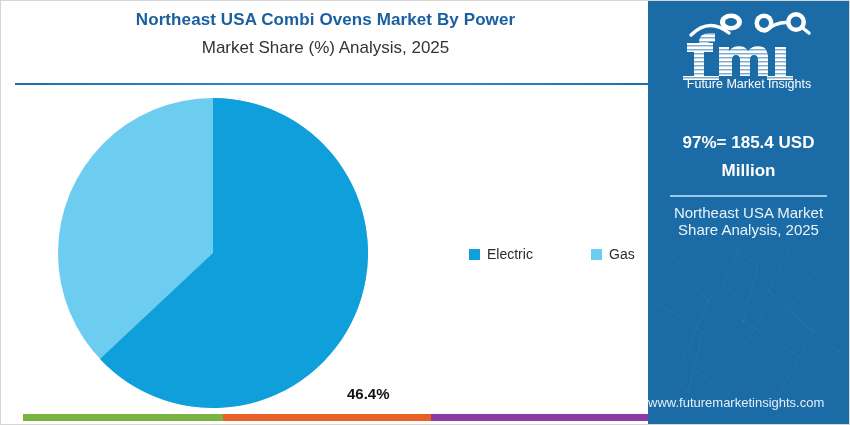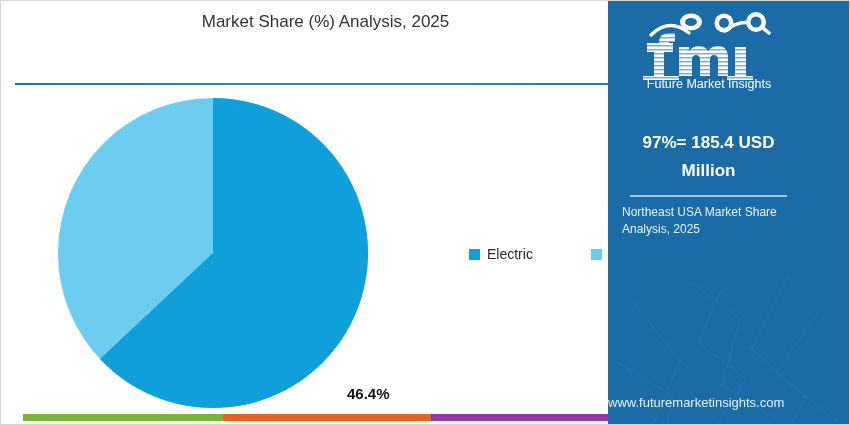--- a/index.html
+++ b/index.html
@@ -117,21 +117,21 @@
     width: 627px;
     height: 7px;
     display: flex;
   }
   .bar-seg { height: 100%; }
 
   
   #brand-panel {
     position: absolute;
     right: 0; top: 0;
-    width: 241px;
+    width: 201px;
     height: 425px;
     background: #1a6ba6;
     overflow: hidden;
   }
   #brand-texture {
     position: absolute;
     inset: 0;
     opacity: 0.13;
   }
   #logo-block {
@@ -159,41 +159,43 @@
     top: 194px;
     width: 157px;
     height: 2px;
     background: #9cc8e4;
   }
   #brand-caption {
     position: absolute;
     left: 14px;
     top: 203px;
     width: 173px;
-    font-size: 12px;
+    text-align: center;
+    font-size: 15px;
     color: #eaf3fa;
     line-height: 17px;
   }
   #brand-url {
     position: absolute;
     left: 0;
     bottom: 16px;
     width: 201px;
     font-size: 13px;
     color: #e4eff8;
   }
 </style>
 </head>
 <body>
 
 <div id="canvas">
 
   <div id="chart-region">
 
     <div id="title-block">
+      <div id="chart-title">Northeast USA Combi Ovens Market By Power</div>
       <div id="chart-subtitle">Market Share (%) Analysis, 2025</div>
     </div>
 
     <div id="title-divider"></div>
 
     <div id="pie-wrap">
       <svg id="pie-svg" width="310" height="310" viewBox="0 0 310 310">
 
         <circle cx="155" cy="155" r="155" style="fill:#6ccdf0"></circle>
 

